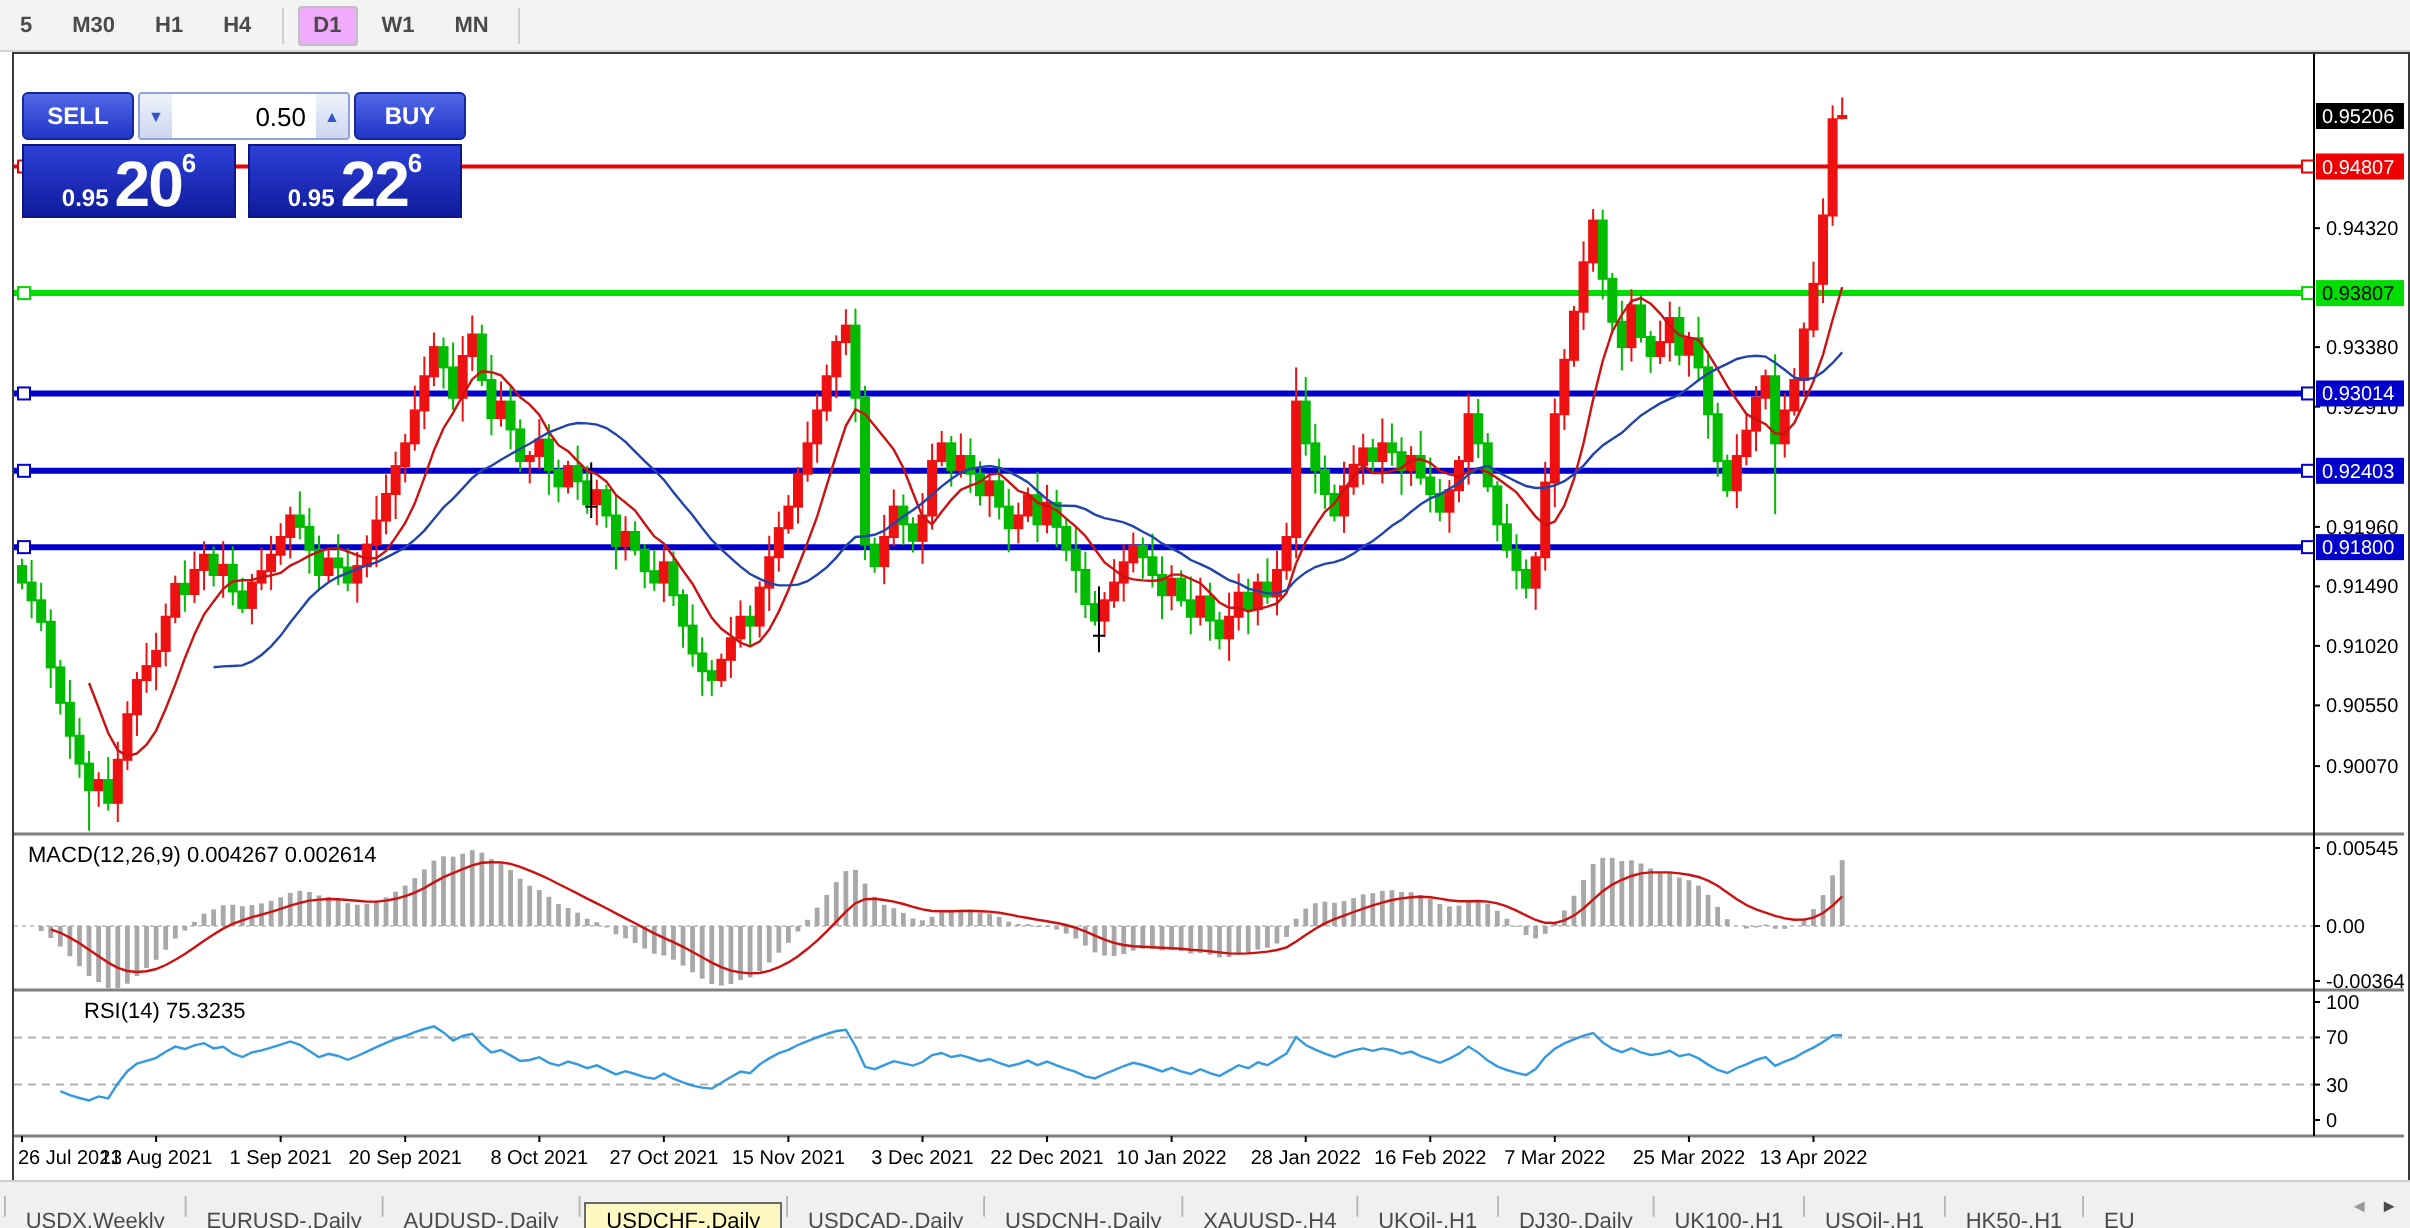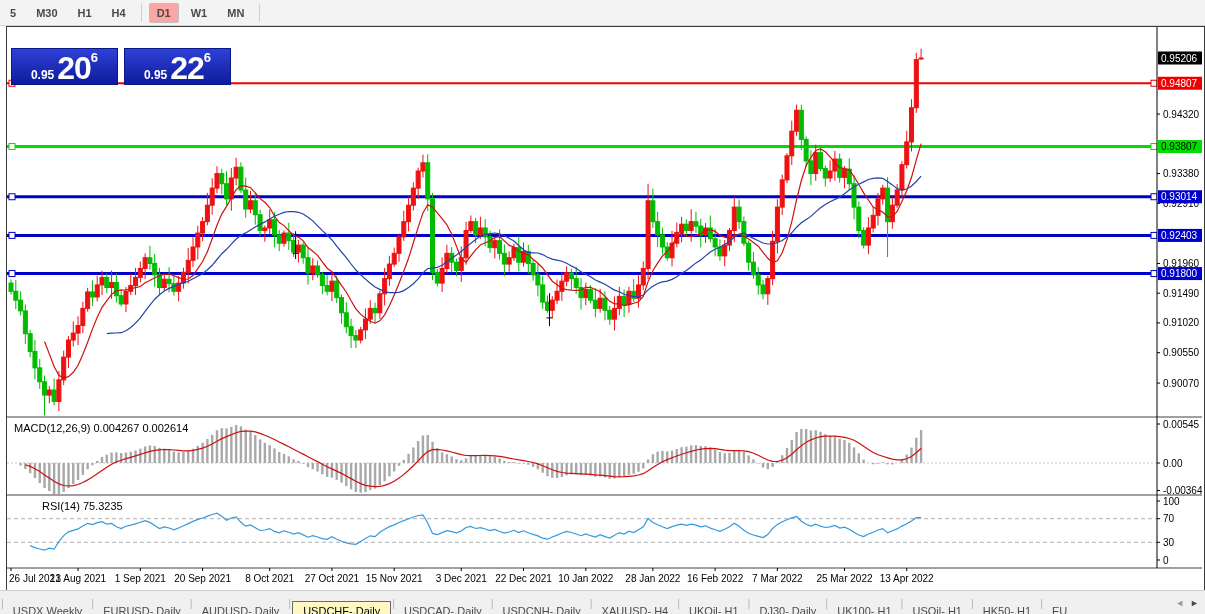--- a/index.html
+++ b/index.html
@@ -1,20 +1,20 @@
 <!DOCTYPE html>
 <html><head>
 <meta charset="utf-8">
 <style>
   html,body{margin:0;padding:0;background:#fff;font-family:"Liberation Sans",sans-serif;}
   body{width:1205px;height:614px;position:relative;overflow:hidden;-webkit-font-smoothing:antialiased;}
   
   .toolbar{position:absolute;left:0;top:0;width:1205px;height:25px;background:#f3f3f3;border-bottom:1px solid #d4d4d4;display:flex;align-items:center;overflow:hidden;}
   .tf-btn{font-size:11px;font-weight:bold;color:#4a4a4a;padding:3px 7px;margin:0 2px;border:1px solid transparent;border-radius:2px;cursor:default;white-space:nowrap;}
-  .tf-btn.active{background:#fca5a5;border-color:#bfbfbf;}
+  .tf-btn.active{background:#f0abfc;border-color:#bfbfbf;}
   .tf-sep{width:1px;height:18px;background:#d0d0d0;margin:0 5px;}
   
   .chart-window{position:absolute;left:6px;top:26px;width:1197px;height:563px;border:1px solid #3a3a3a;background:#fff;}
   .chart-window svg{position:absolute;left:0;top:0;}
   .overlay-label{position:absolute;font-size:11px;color:#000;white-space:pre;}
   #chart-title{left:7px;top:6px;}
   #macd-label{left:7px;top:395px;}
   #rsi-label{left:7px;top:473px;padding-left:28px;}
   .arrow-glyph{font-size:9px;margin-right:4px;}
   
@@ -758,20 +758,29 @@
         <line x1="899.73" y1="541" x2="899.73" y2="544" stroke="#000"></line>
         <text x="899.73" y="555" fill="#000" text-anchor="middle">13 Apr 2022</text>
       </g>
     </svg>
 
 
   <div class="overlay-label" id="macd-label">MACD(12,26,9) 0.004267 0.002614</div>
   <div class="overlay-label" id="rsi-label">RSI(14) 75.3235</div>
 
   <div class="trade-panel">
+    <div class="tp-row">
+      <button class="tp-btn">SELL</button>
+      <div class="tp-spin">
+        <button class="spin-btn">▼</button>
+        <input value="0.50" style="">
+        <button class="spin-btn">▲</button>
+      </div>
+      <button class="tp-btn">BUY</button>
+    </div>
     <div class="tp-prices">
       <div class="price-box">
         <span class="pb-small">0.95</span>
         <span class="pb-big">20</span>
         <span class="pb-sup">6</span>
       </div>
       <div class="price-box">
         <span class="pb-small">0.95</span>
         <span class="pb-big">22</span>
         <span class="pb-sup">6</span>

